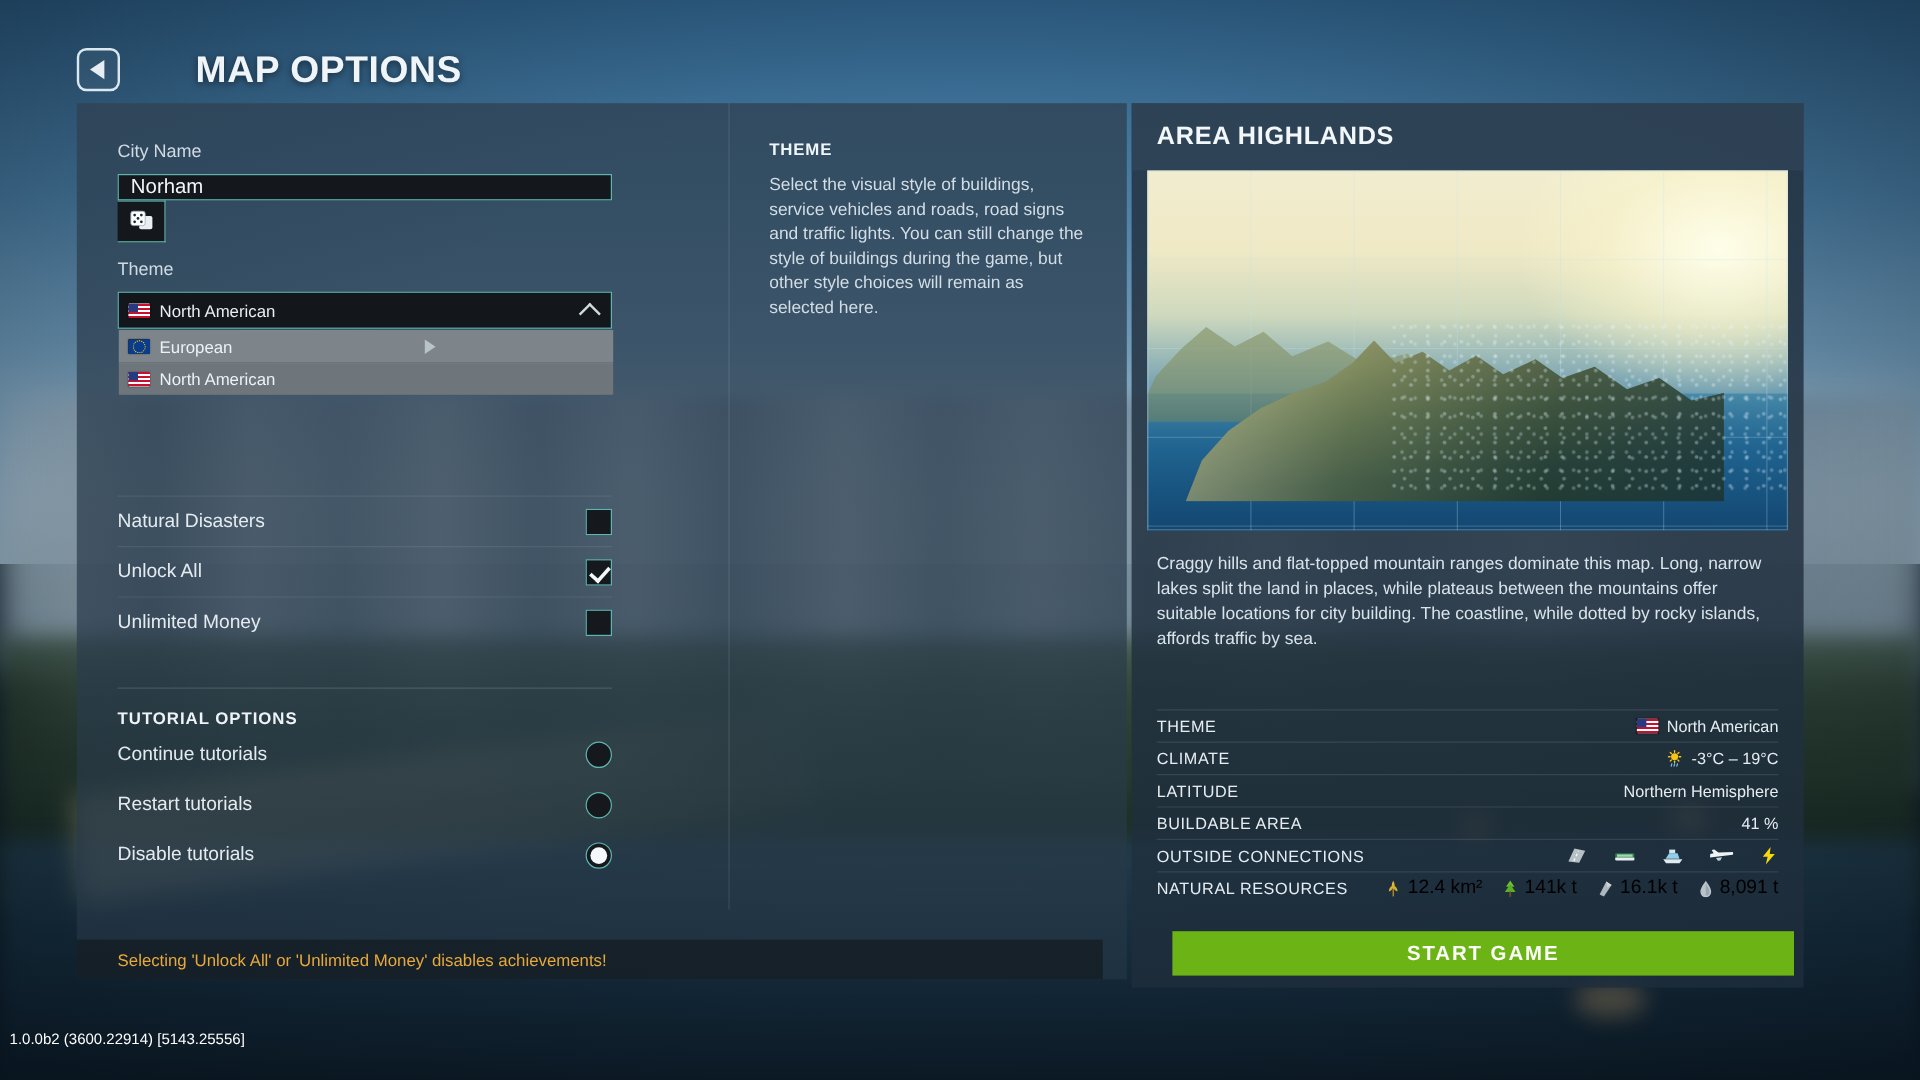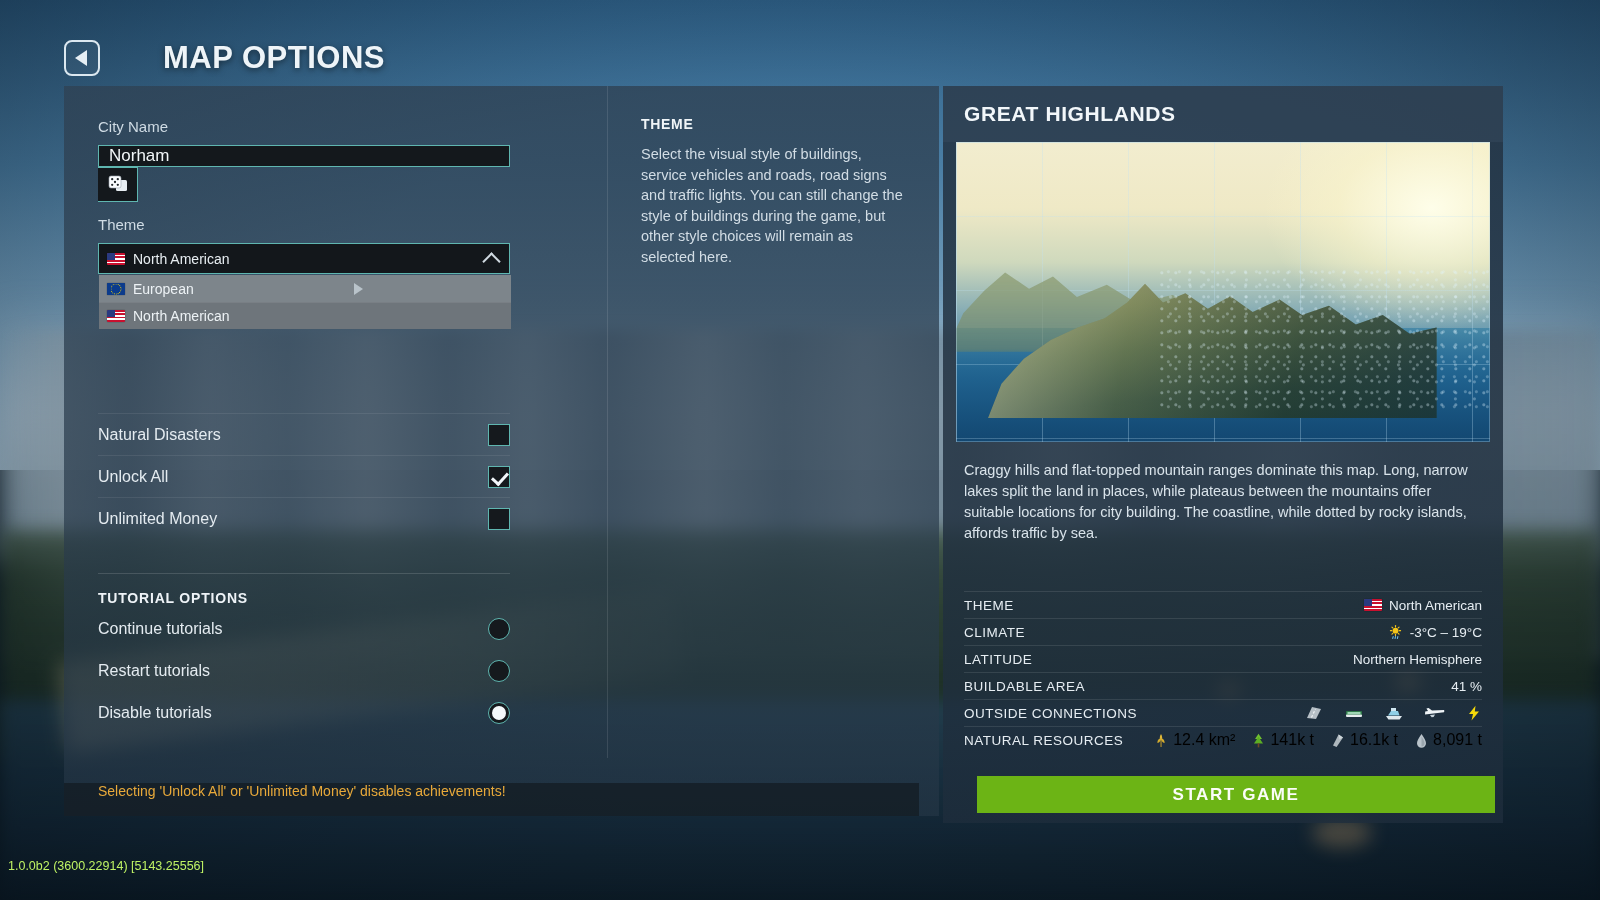--- a/index.html
+++ b/index.html
@@ -157,21 +157,21 @@
   }
 
   
   .theme-info { position:absolute; left:577px; top:30px; width:268px; }
   .ti-head { color:#f0f5f8; font-size:14px; font-weight:bold; letter-spacing:.7px; }
   .ti-body { color:#d2dde5; font-size:14.5px; line-height:20.5px; margin-top:12px; }
 
   
   .warn-bar {
     position:absolute; left:64px; top:783px; width:855px; height:33px;
-    background:rgba(16,22,28,.62); display:flex; padding-left:34px;
+    background:rgba(16,22,28,.62); display:flex; align-items:center; padding-left:34px;
   }
   .warn-text { color:#e8a93a; font-size:14px; }
 
   
   .right-panel {
     position:absolute; left:943px; top:86px; width:560px; height:737px;
     background:linear-gradient(180deg,rgba(36,52,68,.88) 0%,rgba(30,45,60,.80) 100%);
   }
   .rp-head { height:56px; display:flex; align-items:center; padding-left:21px;
              background:rgba(52,72,92,.55); }
@@ -235,21 +235,21 @@
   .res-row { display:flex; align-items:center; gap:17px; }
   .res-item { display:flex; align-items:center; gap:5px; }
 
   .start-btn {
     position:absolute; left:34px; top:690px; width:518px; height:37px;
     background:#6cb415; display:flex; align-items:center; justify-content:center;
     cursor:pointer; border:none;
   }
   .start-label { color:#fbfdf8; font-size:17px; font-weight:bold; letter-spacing:1.6px; }
 
-  .version { position:absolute; left:8px; top:859px; color:#bef264; font-size:12.5px; }
+  .version { position:absolute; left:8px; top:859px; color:#ffffff; font-size:12.5px; }
 </style>
 </head>
 <body>
 
 <div class="bg">
   <div class="bg-sky"></div>
   <div class="bg-haze"></div>
   <div class="bg-city"></div>
   <div class="bg-green"></div>
   <div class="bg-water"></div>
@@ -349,21 +349,21 @@
     <div class="ti-body">Select the visual style of buildings, service vehicles and roads, road signs and traffic lights.  You can still change the style of buildings during the game, but other style choices will remain as selected here.</div>
   </div>
 </div>
 
 <div class="warn-bar">
   <div class="warn-text">Selecting 'Unlock All' or 'Unlimited Money' disables achievements!</div>
 </div>
 
 <div class="right-panel">
   <div class="rp-head">
-    <div class="rp-title">GREAT HIGHLANDS</div>
+    <div class="rp-title">AREA HIGHLANDS</div>
   </div>
 
   <div class="preview">
     <div class="pv-sun"></div>
     <div class="pv-water"></div>
     <div class="pv-grid"></div>
     <div class="pv-mount-far"></div>
     <div class="pv-mount-main"></div>
     <div class="pv-mount-shade"></div>
     <div class="pv-spray"></div>

